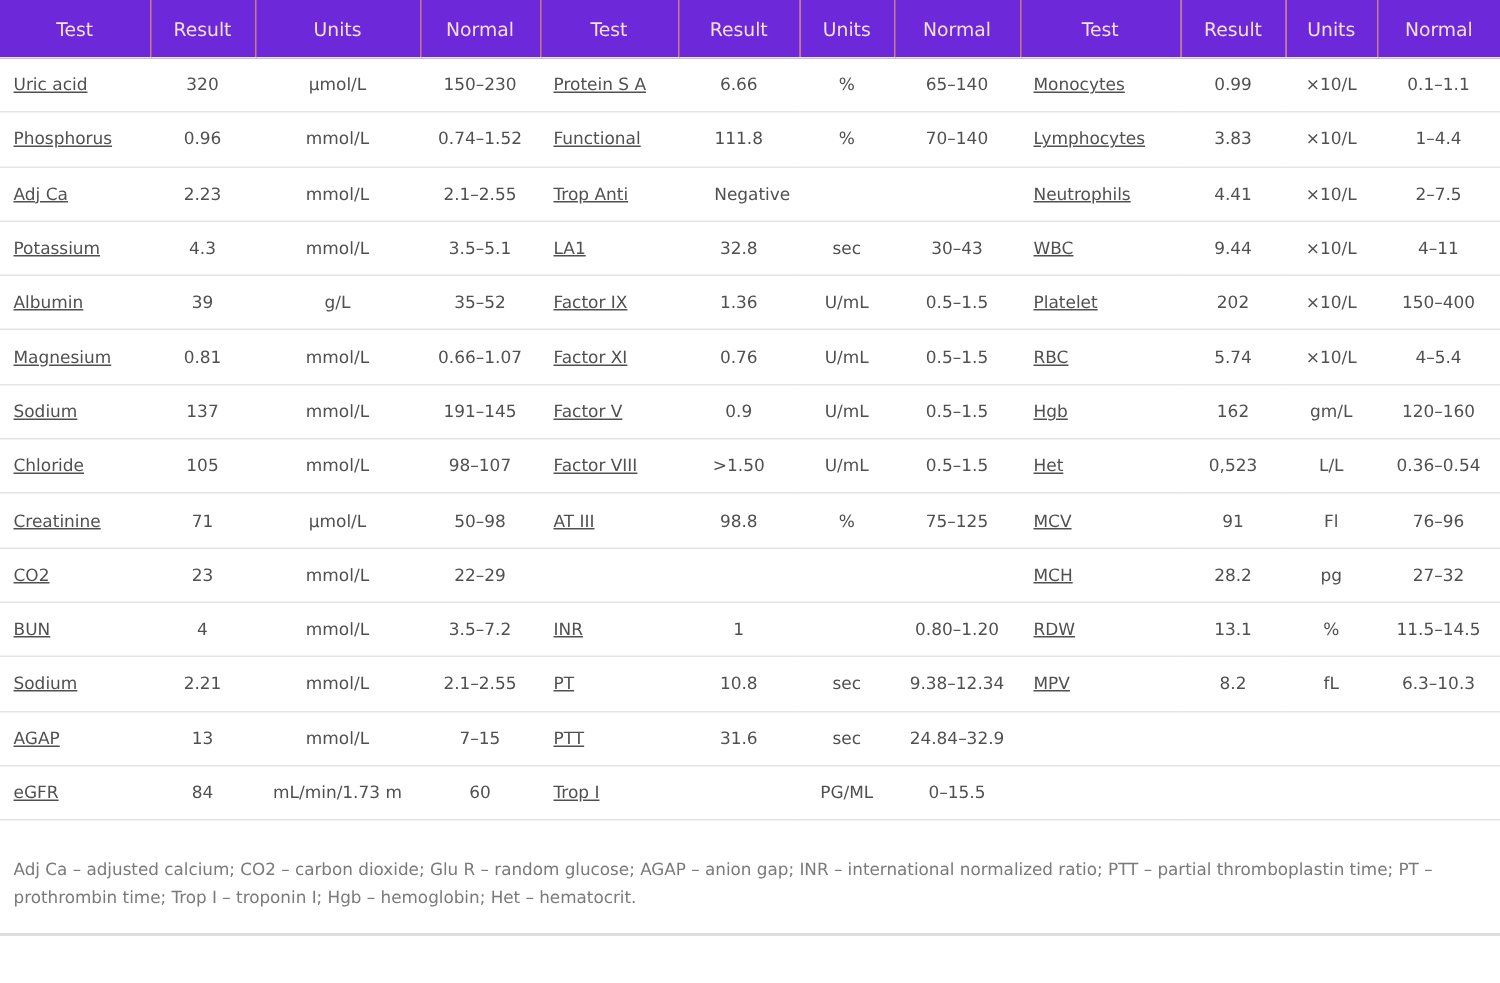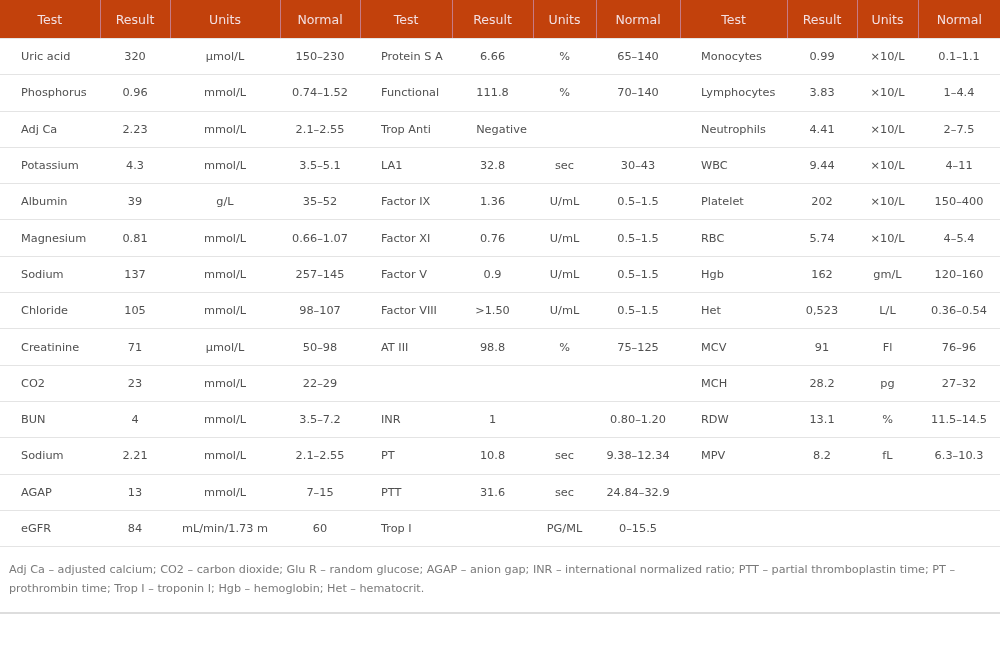--- a/index.html
+++ b/index.html
@@ -13,21 +13,21 @@
       overflow: hidden;
       font-family: "DejaVu Sans", sans-serif;
       color: #4a4a4a;
     }
     table.lab {
       border-collapse: collapse;
       table-layout: fixed;
       width: 1000px;
     }
     table.lab th {
-      background: #c2410c;
+      background: #6d28d9;
       color: #f3dfe2;
       font-weight: normal;
       font-size: 12.5px;
       height: 38px;
       padding: 0;
       text-align: center;
       border-right: 1px solid #c77a85;
       border-bottom: 1px solid #e6e6e6;
     }
     table.lab th:last-child { border-right: none; }
@@ -35,33 +35,35 @@
       font-size: 11.3px;
       height: 35.3px;
       padding: 0;
       text-align: center;
       border-bottom: 1px solid #e4e4e4;
       color: #505050;
       white-space: nowrap;
     }
     table.lab td.test {
       text-align: left;
-      padding-left: 21px;
+      padding-left: 9px;
+      text-decoration: underline;
     }
     table.lab td.res-left {
       text-align: center;
       padding-left: 18px;
     }
     .footnote {
       font-size: 11.2px;
       color: #7a7a7a;
       line-height: 19px;
       padding: 13px 9px 0 9px;
       height: 52px;
       border-bottom: 2px solid #dddddd;
+      margin-top: 10px;
     }
   </style>
 </head>
 <body>
 
 <table class="lab">
   <colgroup>
     <col style="width:100px">
       <col style="width:70px">
       <col style="width:110px">
@@ -173,21 +175,21 @@
         <td>0.5–1.5</td>
         <td class="test">RBC</td>
         <td>5.74</td>
         <td>×10/L</td>
         <td>4–5.4</td>
       </tr>
       <tr>
         <td class="test">Sodium</td>
         <td>137</td>
         <td>mmol/L</td>
-        <td>257–145</td>
+        <td>191–145</td>
         <td class="test">Factor V</td>
         <td>0.9</td>
         <td>U/mL</td>
         <td>0.5–1.5</td>
         <td class="test">Hgb</td>
         <td>162</td>
         <td>gm/L</td>
         <td>120–160</td>
       </tr>
       <tr>

